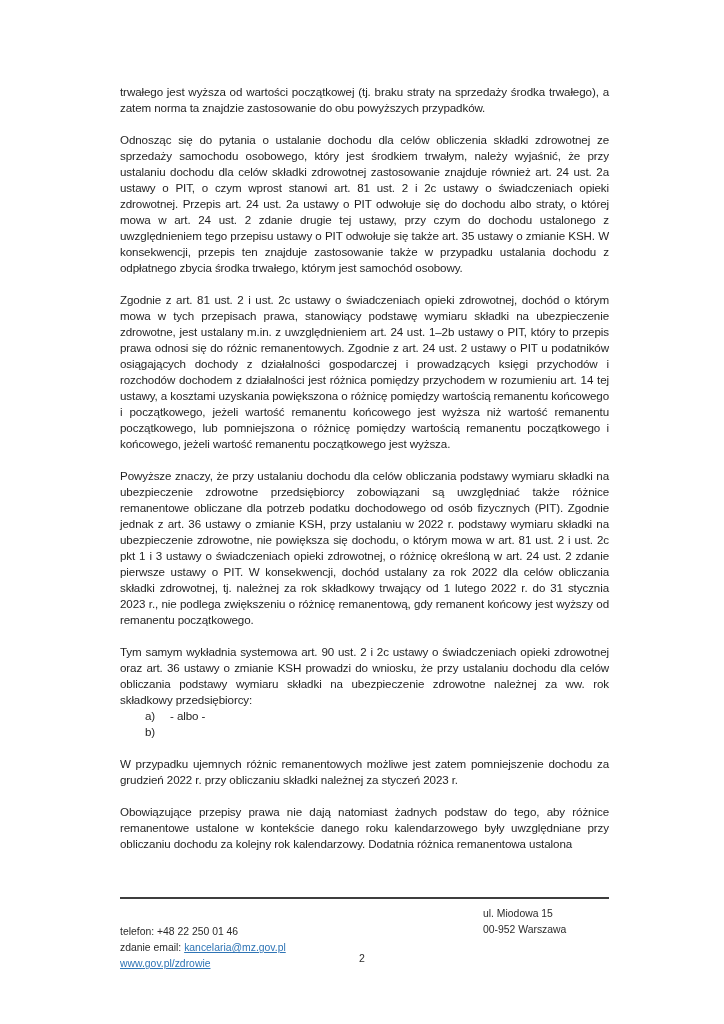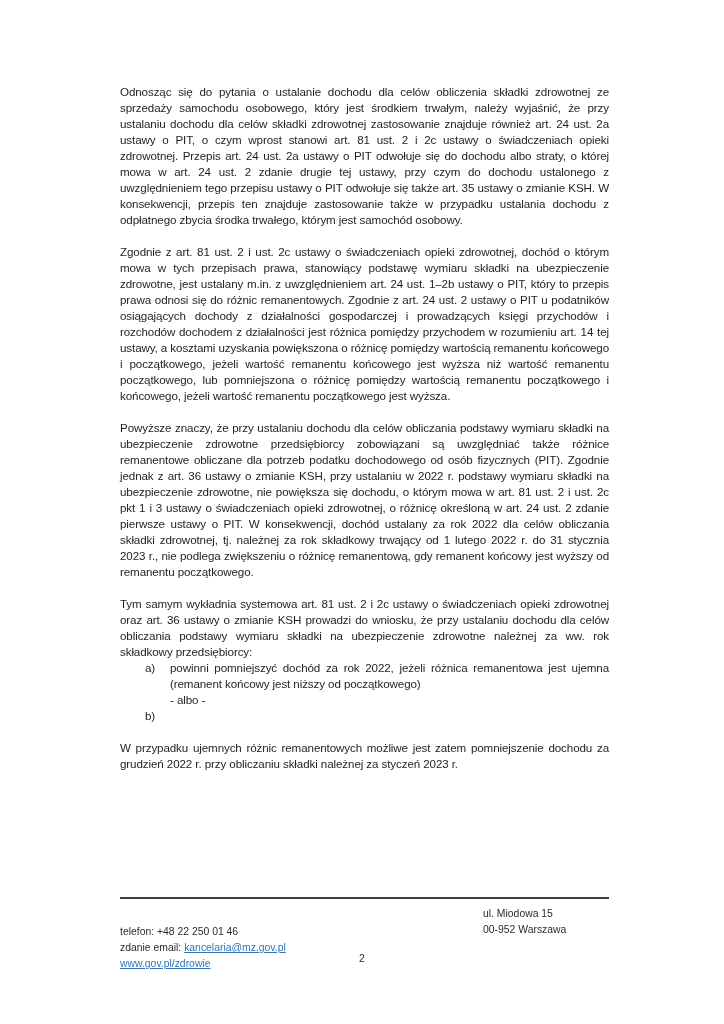--- a/index.html
+++ b/index.html
@@ -77,45 +77,46 @@
     color: #2b2b2b;
   }
 </style>
 </head>
 <body>
 
 <div class="page">
 
   <div class="textblock">
 
+    <p class="para">trwałego jest wyższa od wartości początkowej (tj. braku straty na sprzedaży środka trwałego), a zatem norma ta znajdzie zastosowanie do obu powyższych przypadków.</p>
 
     <p class="para">Odnosząc się do pytania o ustalanie dochodu dla celów obliczenia składki zdrowotnej ze sprzedaży samochodu osobowego, który jest środkiem trwałym, należy wyjaśnić, że przy ustalaniu dochodu dla celów składki zdrowotnej zastosowanie znajduje również art. 24 ust. 2a ustawy o PIT, o czym wprost stanowi art. 81 ust. 2 i 2c ustawy o świadczeniach opieki zdrowotnej. Przepis art. 24 ust. 2a ustawy o PIT odwołuje się do dochodu albo straty, o której mowa w art. 24 ust. 2 zdanie drugie tej ustawy, przy czym do dochodu ustalonego z uwzględnieniem tego przepisu ustawy o PIT odwołuje się także art. 35 ustawy o zmianie KSH. W konsekwencji, przepis ten znajduje zastosowanie także w przypadku ustalania dochodu z odpłatnego zbycia środka trwałego, którym jest samochód osobowy.</p>
 
 
     <p class="para">Zgodnie z art. 81 ust. 2 i ust. 2c ustawy o świadczeniach opieki zdrowotnej, dochód o którym mowa w tych przepisach prawa, stanowiący podstawę wymiaru składki na ubezpieczenie zdrowotne, jest ustalany m.in. z uwzględnieniem art. 24 ust. 1–2b ustawy o PIT, który to przepis prawa odnosi się do różnic remanentowych. Zgodnie z art. 24 ust. 2 ustawy o PIT u podatników osiągających dochody z działalności gospodarczej i prowadzących księgi przychodów i rozchodów dochodem z działalności jest różnica pomiędzy przychodem w rozumieniu art. 14 tej ustawy, a kosztami uzyskania powiększona o różnicę pomiędzy wartością remanentu końcowego i początkowego, jeżeli wartość remanentu końcowego jest wyższa niż wartość remanentu początkowego, lub pomniejszona o różnicę pomiędzy wartością remanentu początkowego i końcowego, jeżeli wartość remanentu początkowego jest wyższa.</p>
 
     <p class="para">Powyższe znaczy, że przy ustalaniu dochodu dla celów obliczania podstawy wymiaru składki na ubezpieczenie zdrowotne przedsiębiorcy zobowiązani są uwzględniać także różnice remanentowe obliczane dla potrzeb podatku dochodowego od osób fizycznych (PIT). Zgodnie jednak z art. 36 ustawy o zmianie KSH, przy ustalaniu w 2022 r. podstawy wymiaru składki na ubezpieczenie zdrowotne, nie powiększa się dochodu, o którym mowa w art. 81 ust. 2 i ust. 2c pkt 1 i 3 ustawy o świadczeniach opieki zdrowotnej, o różnicę określoną w art. 24 ust. 2 zdanie pierwsze ustawy o PIT. W konsekwencji, dochód ustalany za rok 2022 dla celów obliczania składki zdrowotnej, tj. należnej za rok składkowy trwający od 1 lutego 2022 r. do 31 stycznia 2023 r., nie podlega zwiększeniu o różnicę remanentową, gdy remanent końcowy jest wyższy od remanentu początkowego.</p>
 
-    <p class="para" style="margin-bottom:0;">Tym samym wykładnia systemowa art. 81 ust. 2 i 2c ustawy o świadczeniach opieki zdrowotnej oraz art. 36 ustawy o zmianie KSH prowadzi do wniosku, że przy ustalaniu dochodu dla celów obliczania podstawy wymiaru składki na ubezpieczenie zdrowotne należnej za ww. rok składkowy przedsiębiorcy:</p>
+    <p class="para" style="margin-bottom:0;">Tym samym wykładnia systemowa art. 90 ust. 2 i 2c ustawy o świadczeniach opieki zdrowotnej oraz art. 36 ustawy o zmianie KSH prowadzi do wniosku, że przy ustalaniu dochodu dla celów obliczania podstawy wymiaru składki na ubezpieczenie zdrowotne należnej za ww. rok składkowy przedsiębiorcy:</p>
 
     <div class="doc-list">
       <div class="list-item">
         <span class="li-marker">a)</span>
         <div class="li-body">
-          <span>powinni pomniejszyć dochód za rok 2022, jeżeli różnica remanentowa jest ujemna (remanent końcowy jest niższy od początkowego)</span>
           <div class="albo-line">- albo -</div>
         </div>
       </div>
       <div class="list-item">
         <span class="li-marker">b)</span>
       </div>
     </div>
 
     <p class="para after-list">W przypadku ujemnych różnic remanentowych możliwe jest zatem pomniejszenie dochodu za grudzień 2022 r. przy obliczaniu składki należnej za styczeń 2023 r.</p>
 
+    <p class="para">Obowiązujące przepisy prawa nie dają natomiast żadnych podstaw do tego, aby różnice remanentowe ustalone w kontekście danego roku kalendarzowego były uwzględniane przy obliczaniu dochodu za kolejny rok kalendarzowy. Dodatnia różnica remanentowa ustalona</p>
 
   </div>
 
   <div class="footer-rule"></div>
 
   <div class="footer">
     <div class="footer-left">
       <div>telefon: +48 22 250 01 46</div>
       <div><span>zdanie email: </span><a class="doc-link"><span>kancelaria@mz.gov.pl</span></a></div>
       <div><a class="doc-link"><span>www.gov.pl/zdrowie</span></a></div>

